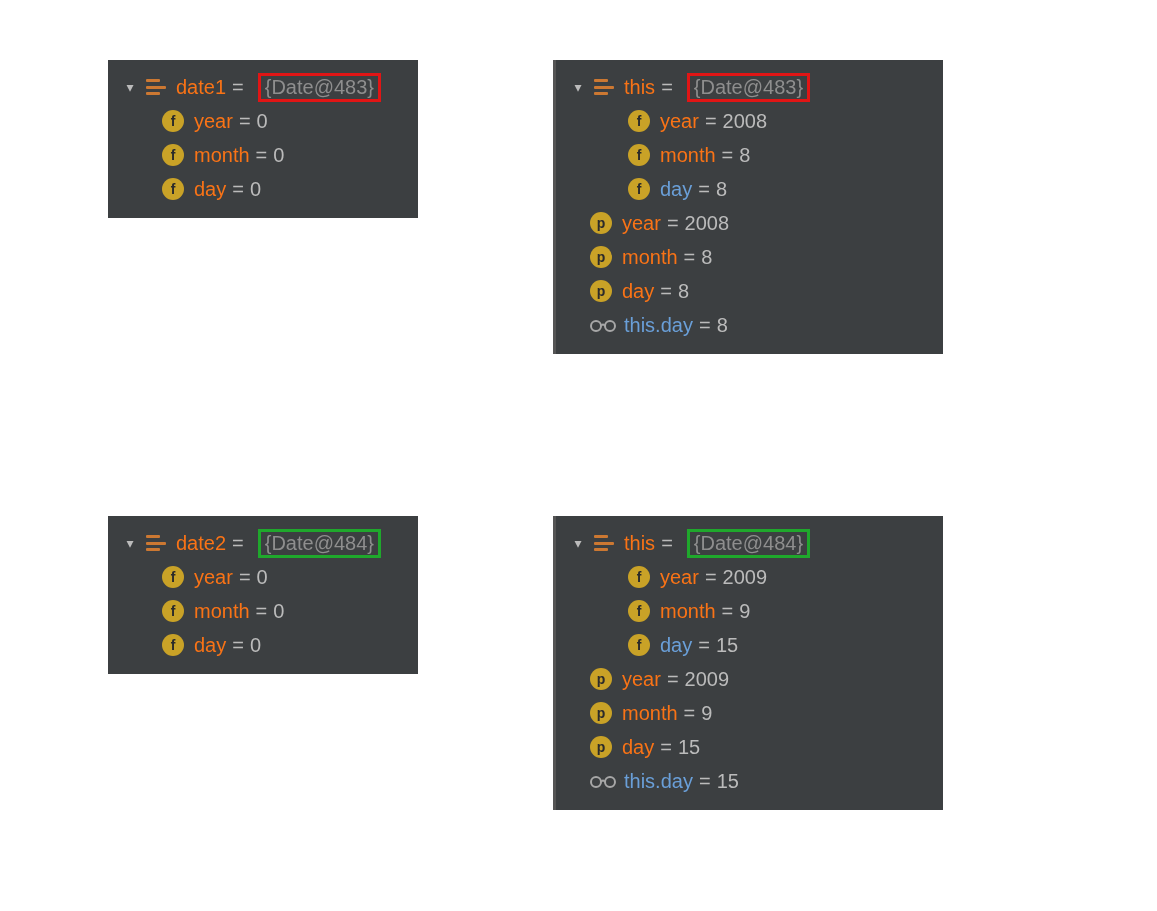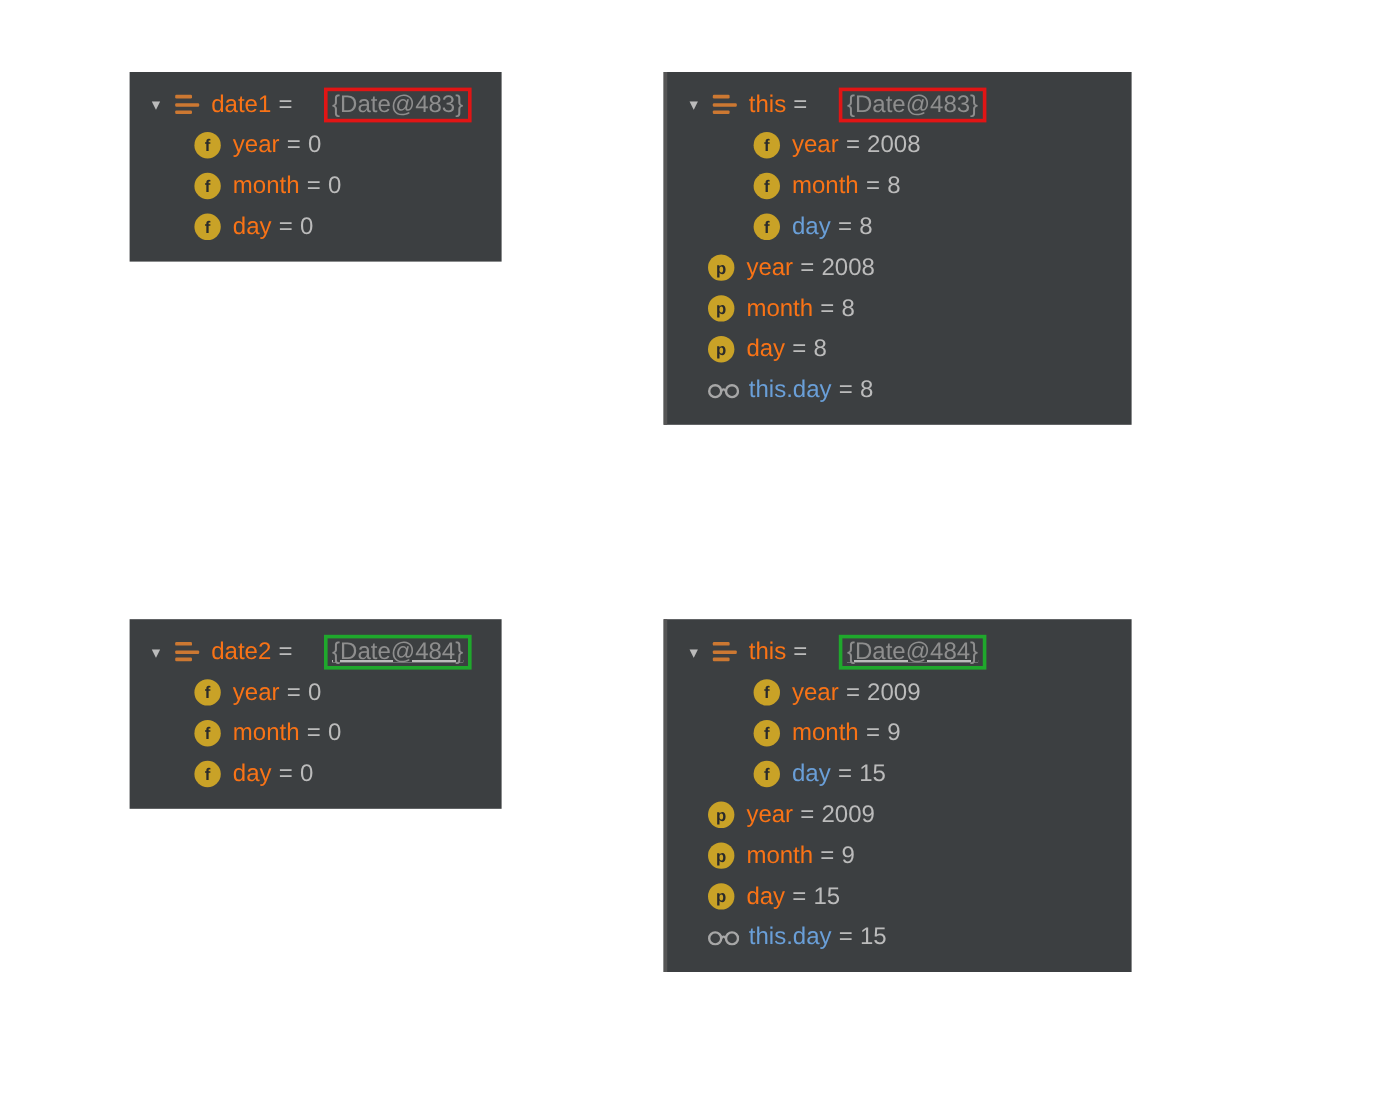--- a/index.html
+++ b/index.html
@@ -90,24 +90,24 @@
   .name-orange { color: #f97316; }
   .name-blue   { color: #6a9fd8; }
   .eq          { color: #bbbbbb; margin: 0 6px; }
   .val         { color: #bbbbbb; }
   .val-dim     { color: #8e8e8e; }
 
   .hl-box {
     display: inline-block;
     padding: 0 4px;
     border: 3px solid transparent;
-    margin-left: 20px;
+    margin-left: 8px;
   }
   .hl-red   { border-color: #e11515; }
-  .hl-green { border-color: #1fa82c; text-decoration: underline; }
+  .hl-green { border-color: #1fa82c; }
 
   
   #panel-tl { left: 108px; top: 60px;  width: 310px; }
   #panel-tr { left: 553px; top: 60px;  width: 390px; }
   #panel-bl { left: 108px; top: 516px; width: 310px; }
   #panel-br { left: 553px; top: 516px; width: 390px; }
 </style>
 </head>
 <body>
 

